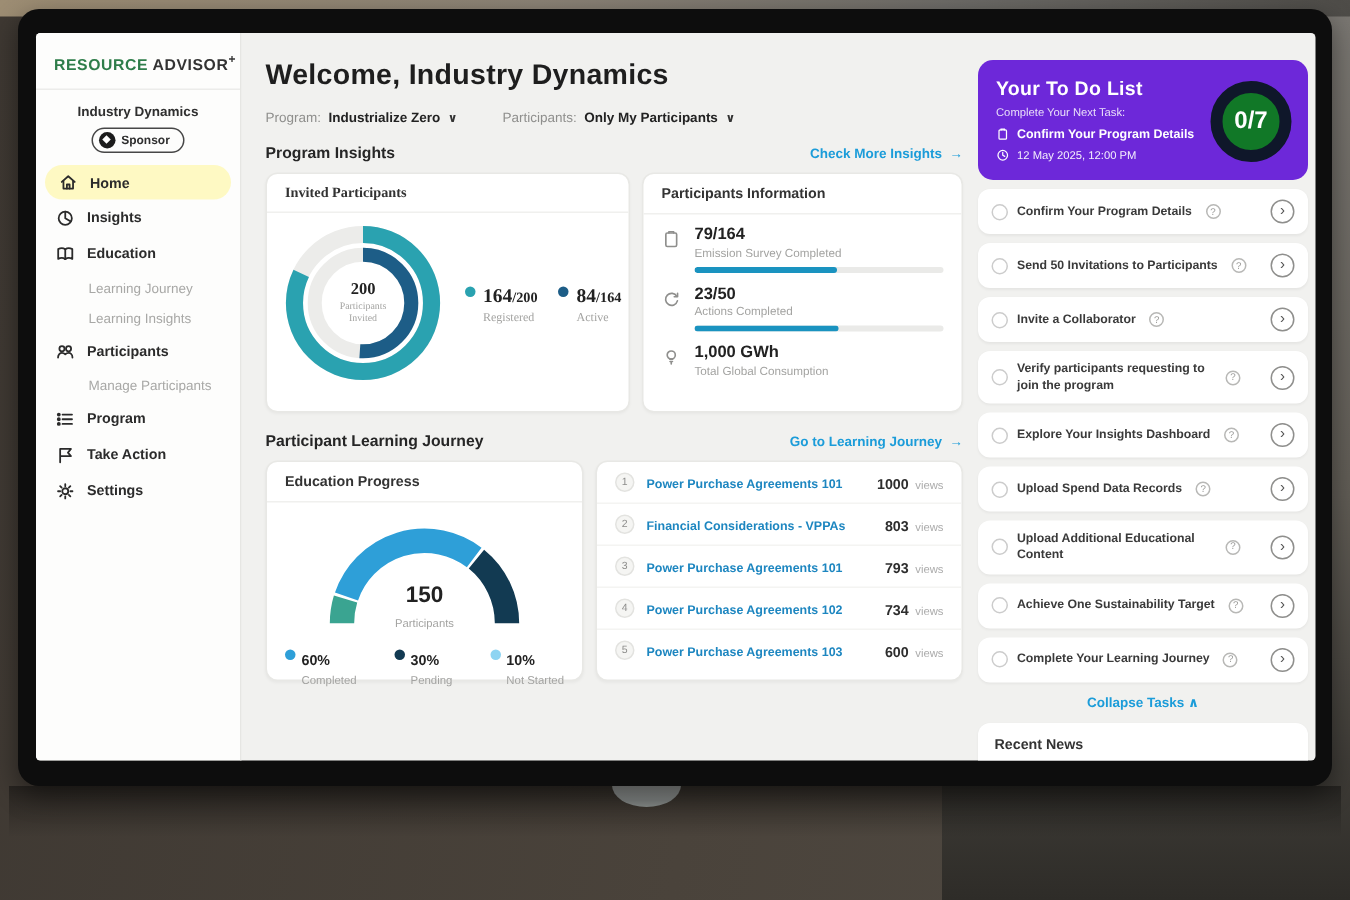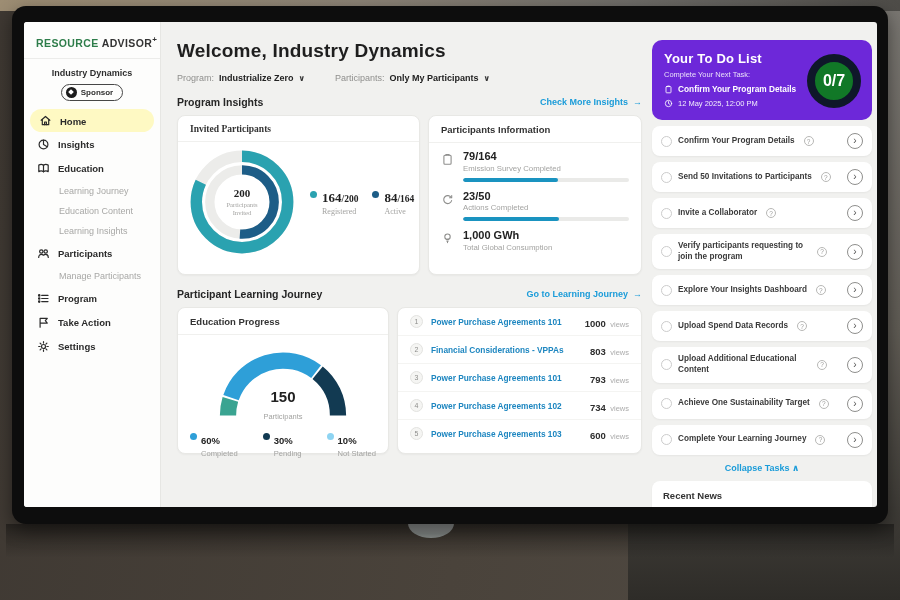--- a/index.html
+++ b/index.html
@@ -155,21 +155,20 @@
         <span>Insights</span>
       </div>
       <div class="nav-item">
         <svg class="nico" viewBox="0 0 13 13">
               <path d="M1.8 3.1 C3.3 2.3 5.2 2.3 6.5 3.2 C7.8 2.3 9.7 2.3 11.2 3.1 V9.6 C9.7 8.8 7.8 8.8 6.5 9.8 C5.2 8.8 3.3 8.8 1.8 9.6 Z"></path>
               <path d="M6.5 3.2 V9.8"></path>
             </svg>
         <span>Education</span>
       </div>
       <div class="nav-sub"><span>Learning Journey</span></div>
-      <div class="nav-sub"><span>Education Content</span></div>
       <div class="nav-sub"><span>Learning Insights</span></div>
       <div class="nav-item">
         <svg class="nico" viewBox="0 0 13 13">
               <circle cx="4.3" cy="4.5" r="1.7"></circle>
               <circle cx="8.7" cy="4.5" r="1.7"></circle>
               <path d="M1.7 10.4 C1.7 8.4 3 7.3 4.3 7.3 C5.1 7.3 5.8 7.6 6.5 8.2 C7.2 7.6 7.9 7.3 8.7 7.3 C10 7.3 11.3 8.4 11.3 10.4"></path>
             </svg>
         <span>Participants</span>
       </div>
       <div class="nav-sub"><span>Manage Participants</span></div>

